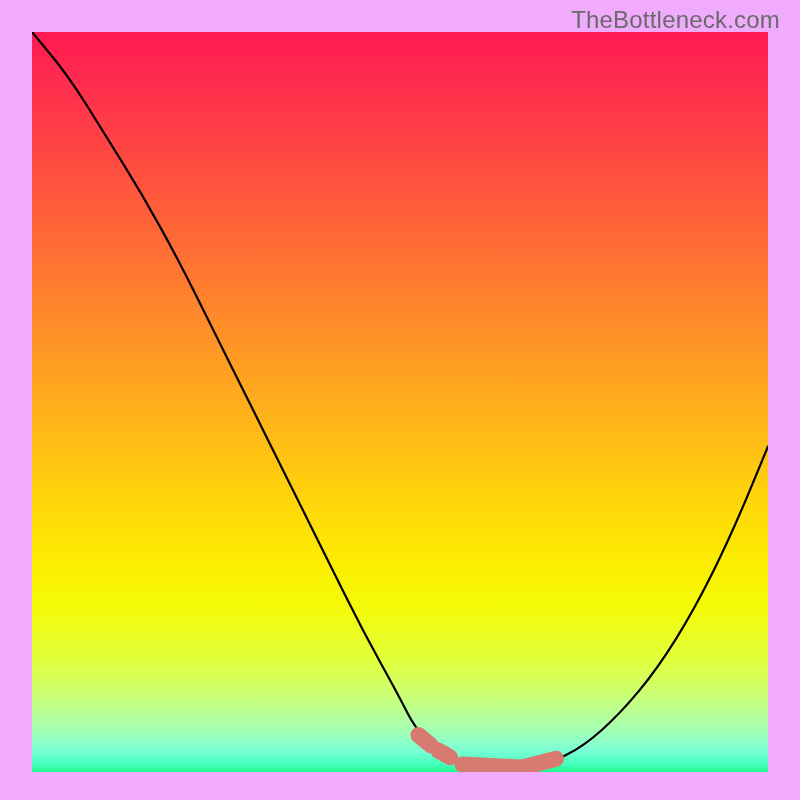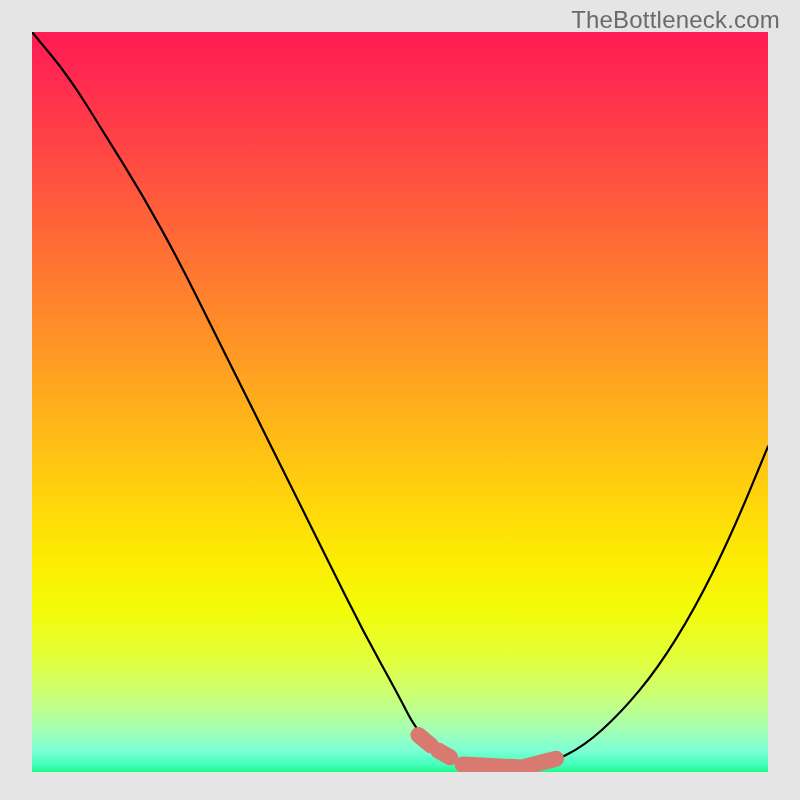--- a/index.html
+++ b/index.html
@@ -1,17 +1,17 @@
 <!DOCTYPE html>
 <html><head>
 <meta charset="utf-8">
 <style>
   * { margin: 0; padding: 0; box-sizing: border-box; }
   html, body { width: 800px; height: 800px; background: #000; overflow: hidden; }
-  .container { position: relative; width: 800px; height: 800px; background: #e5e5e5; }
+  .container { position: relative; width: 800px; height: 800px; background: #f0abfc; }
   .watermark { position: absolute; top: 6px; right: 20px; color: #6a6a6a; font-family: Arial, Helvetica, sans-serif; font-size: 24px; letter-spacing: 0.2px; }
   .plot { position: absolute; left: 32px; top: 32px; width: 736px; height: 740px; }
   .gradient-bg { position: absolute; inset: 0; background: linear-gradient(to bottom,
       #ff1a53 0%,
       #ff2a4f 6%,
       #ff4643 16%,
       #ff6a36 28%,
       #ff8e28 40%,
       #ffb31a 52%,
       #ffd40b 63%,

